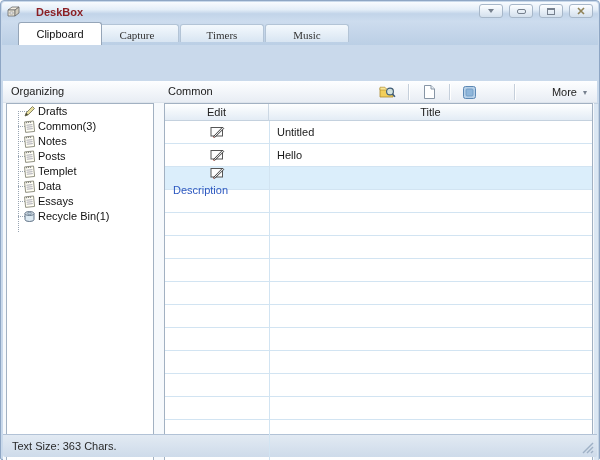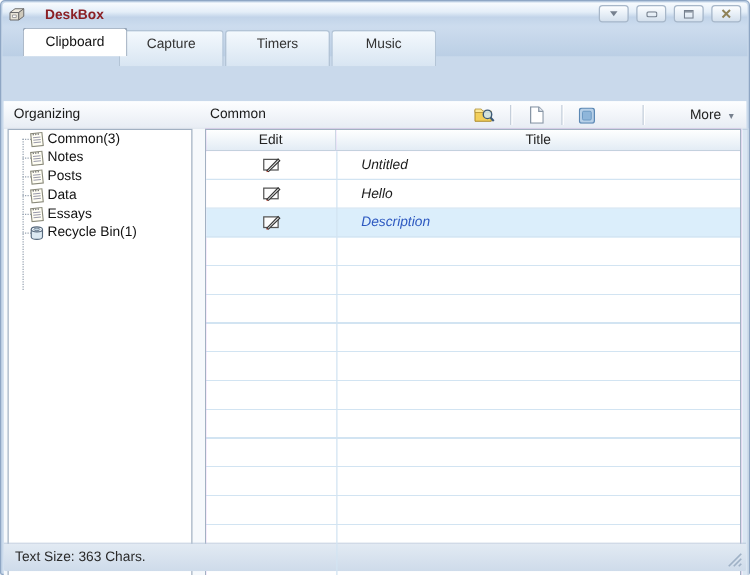--- a/index.html
+++ b/index.html
@@ -20,23 +20,23 @@
     background:linear-gradient(#fdfeff,#eaf1f8 45%,#d4e0ed);
     display:flex; align-items:center; justify-content:center; }
 
   
   .tabstrip { position:absolute; left:1px; right:1px; top:20px; height:24px;
     background:linear-gradient(180deg,#cddcee,#bbcfe5); }
   .tab { position:absolute; width:84px; text-align:center; font-size:11px;
     border-radius:3px 3px 0 0; cursor:default; }
   .tab.active { top:1px; height:23px; line-height:22px; background:#fff;
     border:1px solid #95a5b8; border-bottom:none; z-index:5; color:#111; }
-  .tab:not(.active) { top:3px; height:29px; line-height:20px;
+  .tab:not(.active) { top:3px; height:18px; line-height:20px;
     background:linear-gradient(#f4f9fd,#d8e5f2); border:1px solid #b3c4d6;
-    border-bottom:none; color:#333; }
+    border-bottom:none; color:#333;font-family:Liberation Serif, serif; }
 
   
   .content { position:absolute; left:2px; right:2px; top:44px; height:382px;
     background:#f6f9fc;margin-top:36px; }
   .header-row { position:relative; height:22px;
     background:linear-gradient(#fdfeff,#e8edf4); border-bottom:1px solid #dde4ec; }
   .section-title { position:absolute; top:4px; font-size:11px; color:#1a1a1a; }
   .sidebar-title { left:8px; }
   .main-title { left:165px; }
   .toolbar { position:absolute; right:4px; top:1px; height:20px;
@@ -75,33 +75,33 @@
     justify-content:center; }
   .col-h.edit { width:104px; }
   .col-h.title { flex:1; border-right:none; }
   .rows-area { position:absolute; left:0; right:0; top:17px; bottom:0;
     background:repeating-linear-gradient(to bottom,#fff 0 22px,#d2e4f2 22px 23px); }
   .col-divider { position:absolute; left:104px; top:0; bottom:0; width:1px;
     background:#d2e4f2; z-index:3; }
   .row { position:relative; height:23px; display:flex;
     border-bottom:1px solid #d2e4f2; background:#fff; }
   .row .c-edit { width:104px; display:flex; align-items:center; justify-content:center; }
-  .row .c-title { flex:1; font-size:11px; line-height:22px; padding-left:20px;
-    color:#1a1a1a;font-style:italic; }
+  .row .c-title { flex:1; font-size:11px; line-height:22px; padding-left:8px;
+    color:#1a1a1a; }
   .scroll-gutter { position:absolute; left:591px; top:22px; width:5px; height:367px;
     background:#dbe7f3; border:1px solid #c3d2e2; border-left:none; }
 
   
   .status-bar { position:absolute; left:2px; right:2px; bottom:2px; height:23px;
     background:linear-gradient(#e2eaf3,#cedbea); border-top:1px solid #b2c2d6;
     border-radius:0 0 2px 2px; display:flex; align-items:center;
     padding-left:9px; font-size:11px; color:#2a2a2a;text-align:right; }
   .resize-grip { position:absolute; right:3px; bottom:3px; width:13px; height:13px; }
 </style>
-<style>.row.sel{background:#dbeefb;}.row.sel .c-title{color:#2c58c0;}.title-text{color:#8b1f24;}</style></head>
+<style>.row.sel{background:#dbeefb;flex-direction:column;}.row.sel .c-title{color:#2c58c0;}.title-text{color:#8b1f24;}</style></head>
 <body>
 
 <div class="window">
 
   <div class="titlebar">
     <span class="icn">
         <svg width="14" height="13" viewBox="0 0 14 13">
           <path d="M1 5 L5 2 L12 2 L8 5 Z" fill="#f0ece0" stroke="#6b6b6b" stroke-width="0.8"></path>
           <path d="M1 5 H8 V11 H1 Z" fill="#e7e3d6" stroke="#6b6b6b" stroke-width="0.8"></path>
           <path d="M8 5 L12 2 L12 8 L8 11 Z" fill="#cfcabc" stroke="#6b6b6b" stroke-width="0.8"></path>
@@ -189,20 +189,26 @@
         <div class="more-btn">
           <span>More</span>
           <span class="more-arrow">▾</span>
         </div>
       </div>
     </div>
 
     <div class="tree-panel">
       <div class="tree">
         <div class="tree-guide"></div>
+      <div class="tree-item"><span class="stub"></span><span class="icn t-icon">
+              <svg width="13" height="13" viewBox="0 0 13 13">
+                <path d="M2 11 L3.2 7.8 L9.5 1.5 L11.5 3.5 L5.2 9.8 Z" fill="#e9df9e" stroke="#7a7a5a" stroke-width="0.9"></path>
+                <path d="M2 11 L3.2 7.8 L5.2 9.8 Z" fill="#4a4a3a"></path>
+              </svg>
+            </span><span>Drafts</span></div>
           <div class="tree-item"><span class="stub"></span><span class="icn t-icon">
               <svg width="13" height="13" viewBox="0 0 13 13">
                 <g transform="rotate(-6 6 6)">
                   <rect x="2" y="1.5" width="9" height="10.5" fill="#fffef4" stroke="#8a8a7a" stroke-width="0.9"></rect>
                   <line x1="3.5" y1="2.4" x2="9.5" y2="2.4" stroke="#777" stroke-width="1.3" stroke-dasharray="1 1"></line>
                   <line x1="3.5" y1="5" x2="9.5" y2="5" stroke="#99a" stroke-width="0.8"></line>
                   <line x1="3.5" y1="7" x2="9.5" y2="7" stroke="#99a" stroke-width="0.8"></line>
                   <line x1="3.5" y1="9" x2="9.5" y2="9" stroke="#99a" stroke-width="0.8"></line>
                 </g>
               </svg>
@@ -222,20 +228,31 @@
               <svg width="13" height="13" viewBox="0 0 13 13">
                 <g transform="rotate(-6 6 6)">
                   <rect x="2" y="1.5" width="9" height="10.5" fill="#fffef4" stroke="#8a8a7a" stroke-width="0.9"></rect>
                   <line x1="3.5" y1="2.4" x2="9.5" y2="2.4" stroke="#777" stroke-width="1.3" stroke-dasharray="1 1"></line>
                   <line x1="3.5" y1="5" x2="9.5" y2="5" stroke="#99a" stroke-width="0.8"></line>
                   <line x1="3.5" y1="7" x2="9.5" y2="7" stroke="#99a" stroke-width="0.8"></line>
                   <line x1="3.5" y1="9" x2="9.5" y2="9" stroke="#99a" stroke-width="0.8"></line>
                 </g>
               </svg>
             </span><span>Posts</span></div>
+          <div class="tree-item"><span class="stub"></span><span class="icn t-icon">
+              <svg width="13" height="13" viewBox="0 0 13 13">
+                <g transform="rotate(-6 6 6)">
+                  <rect x="2" y="1.5" width="9" height="10.5" fill="#fffef4" stroke="#8a8a7a" stroke-width="0.9"></rect>
+                  <line x1="3.5" y1="2.4" x2="9.5" y2="2.4" stroke="#777" stroke-width="1.3" stroke-dasharray="1 1"></line>
+                  <line x1="3.5" y1="5" x2="9.5" y2="5" stroke="#99a" stroke-width="0.8"></line>
+                  <line x1="3.5" y1="7" x2="9.5" y2="7" stroke="#99a" stroke-width="0.8"></line>
+                  <line x1="3.5" y1="9" x2="9.5" y2="9" stroke="#99a" stroke-width="0.8"></line>
+                </g>
+              </svg>
+            </span><span>Templet</span></div>
           <div class="tree-item"><span class="stub"></span><span class="icn t-icon">
               <svg width="13" height="13" viewBox="0 0 13 13">
                 <g transform="rotate(-6 6 6)">
                   <rect x="2" y="1.5" width="9" height="10.5" fill="#fffef4" stroke="#8a8a7a" stroke-width="0.9"></rect>
                   <line x1="3.5" y1="2.4" x2="9.5" y2="2.4" stroke="#777" stroke-width="1.3" stroke-dasharray="1 1"></line>
                   <line x1="3.5" y1="5" x2="9.5" y2="5" stroke="#99a" stroke-width="0.8"></line>
                   <line x1="3.5" y1="7" x2="9.5" y2="7" stroke="#99a" stroke-width="0.8"></line>
                   <line x1="3.5" y1="9" x2="9.5" y2="9" stroke="#99a" stroke-width="0.8"></line>
                 </g>
               </svg>

